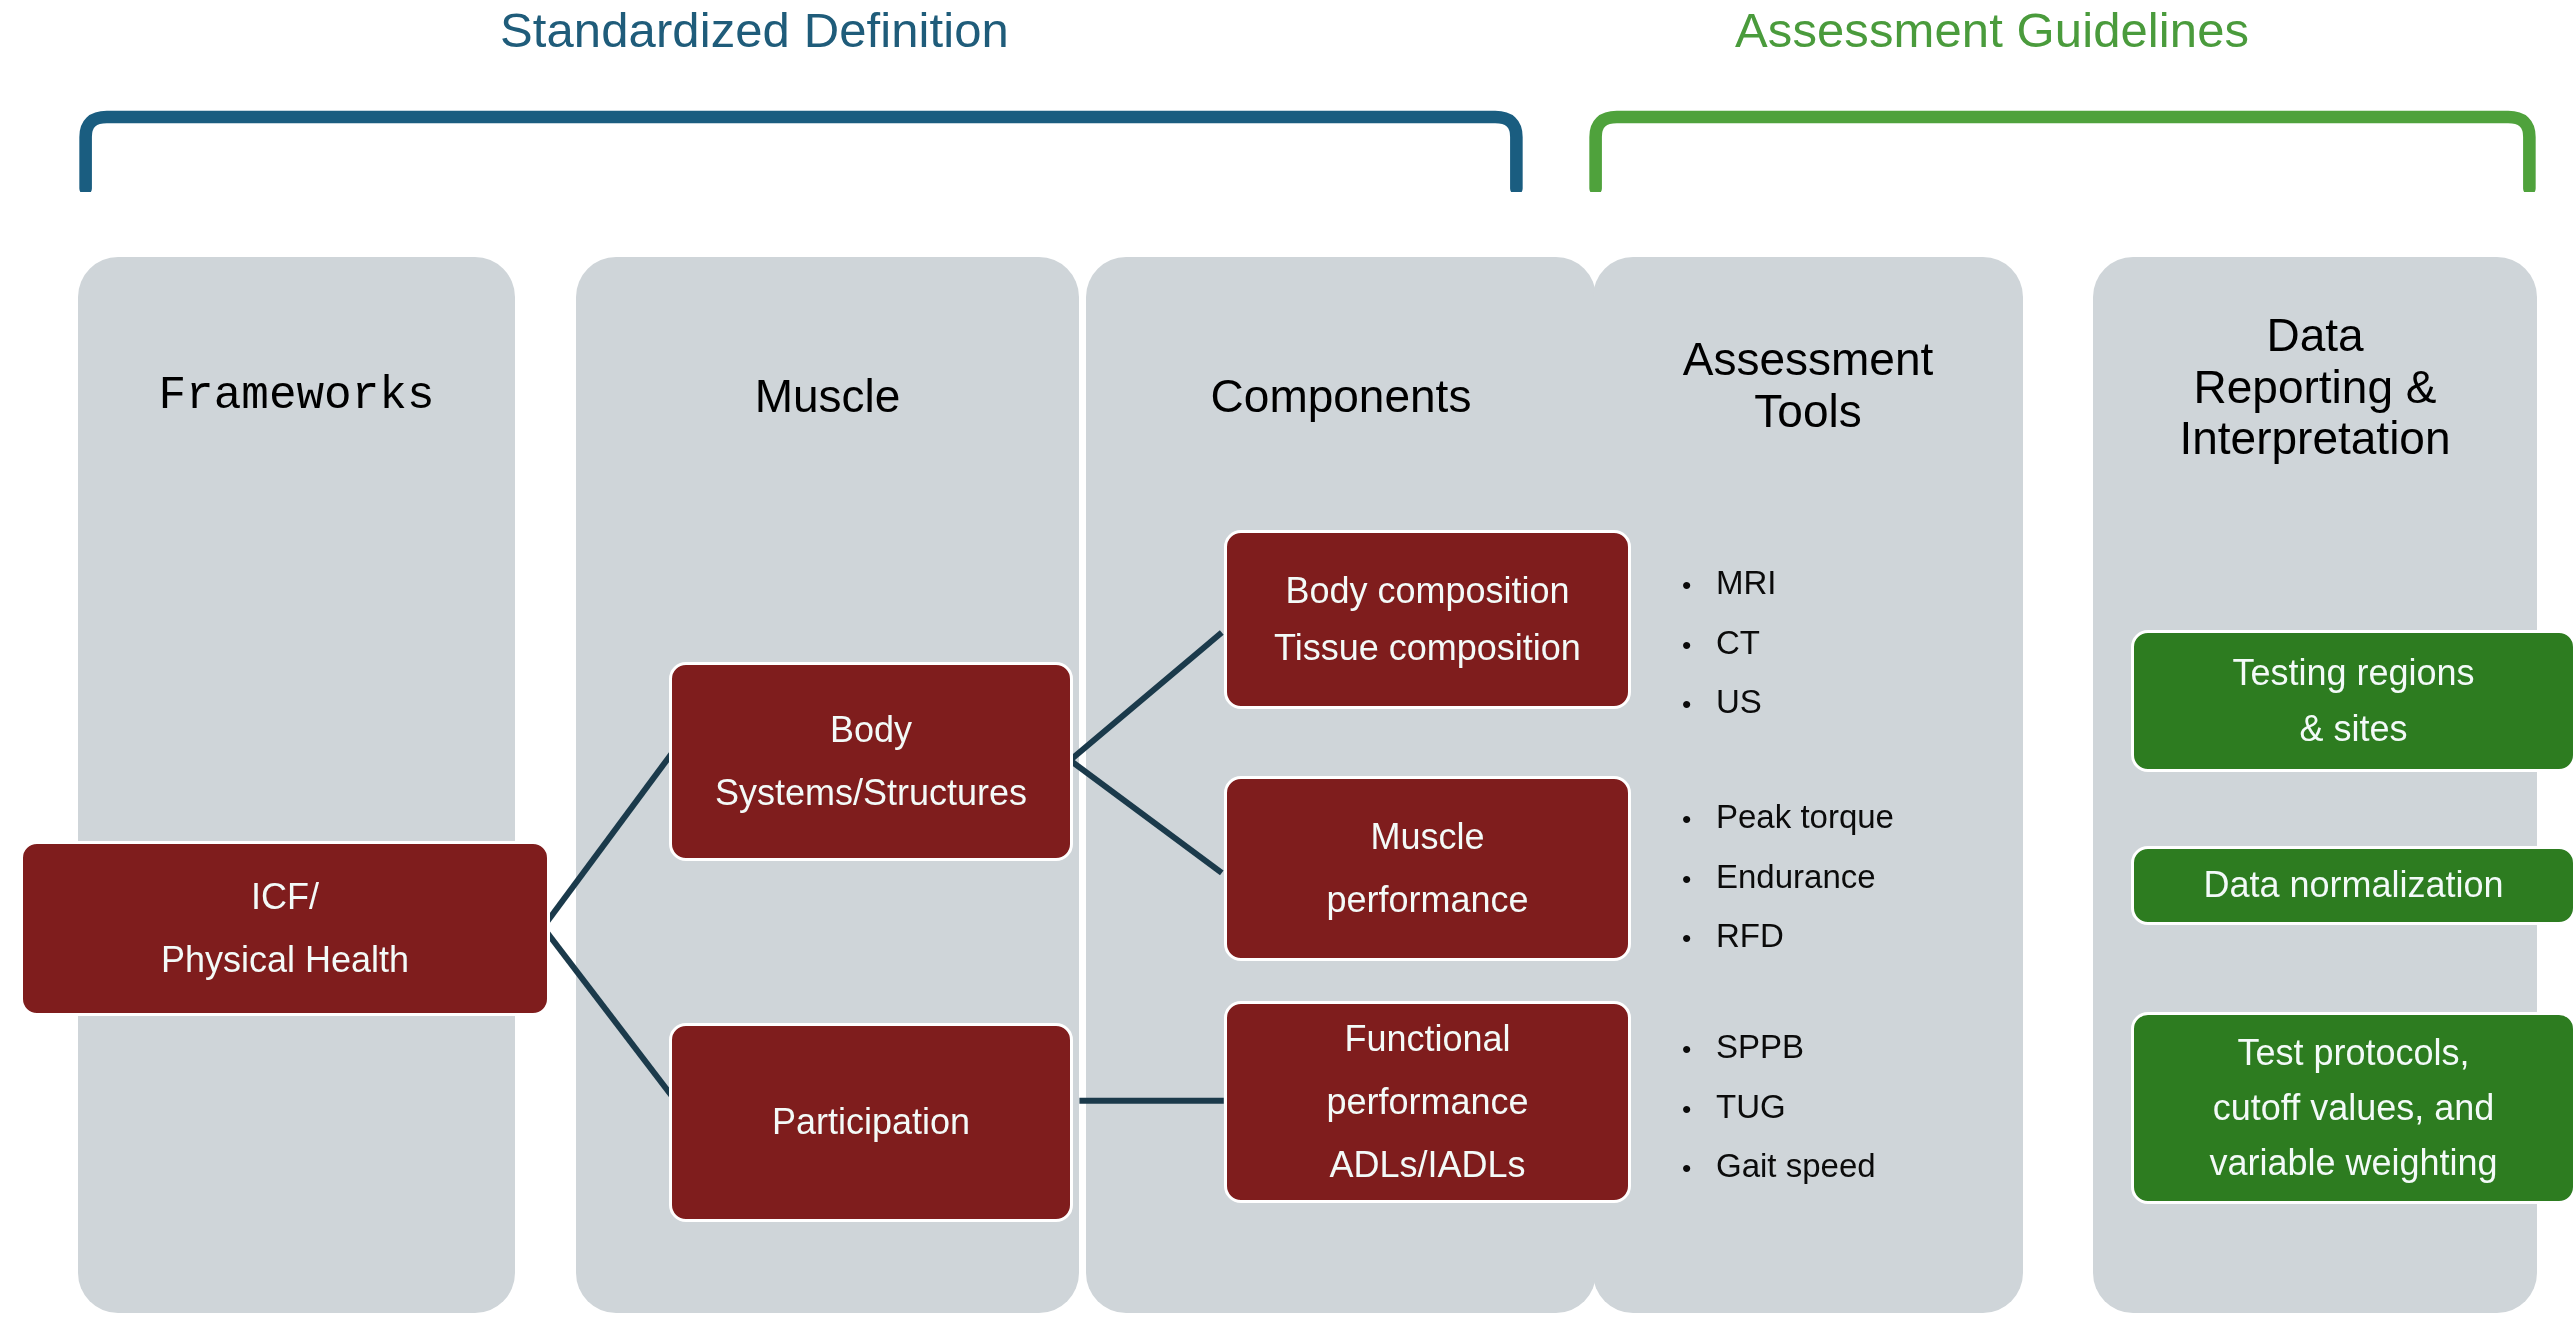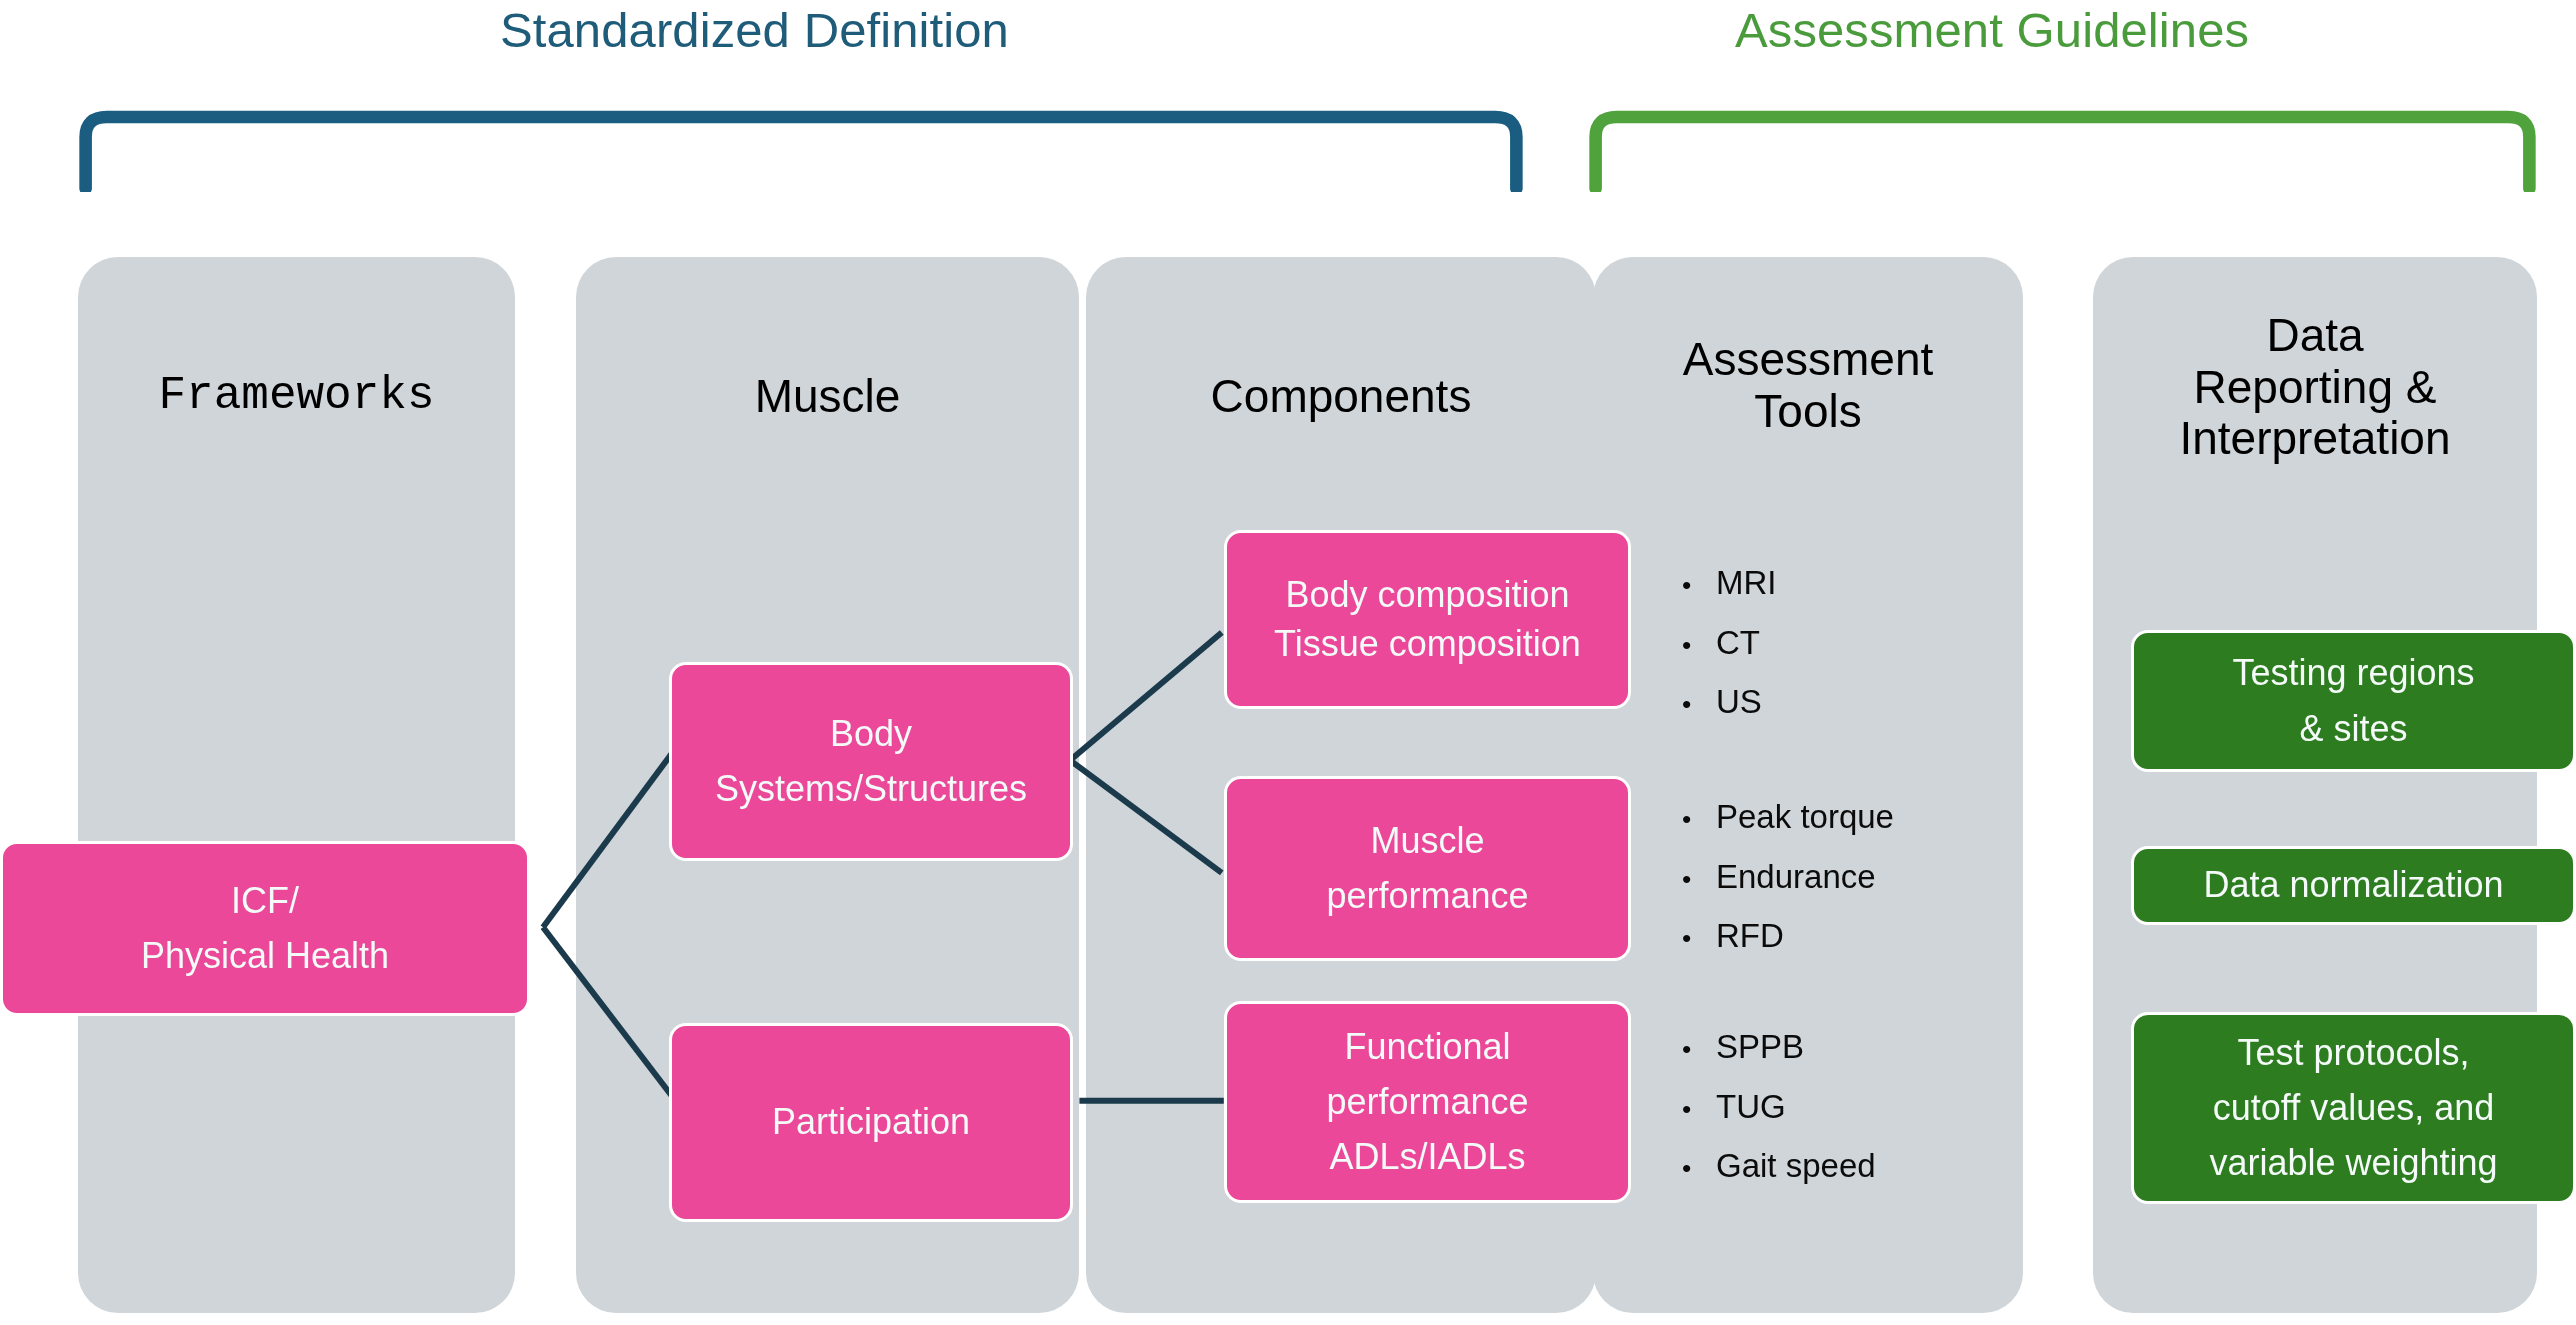--- a/index.html
+++ b/index.html
@@ -69,21 +69,21 @@
     display: flex;
     flex-direction: column;
     align-items: center;
     justify-content: center;
     text-align: center;
     color: #F3FAF8;
     border: 3.3px solid #FFFFFF;
     font-size: 36px;
     line-height: 1.28;
   }
-  .box.blue  { background: #ec4899; }
+  .box.blue  { background: #7f1d1d; gap: 8px; }
   .box.green { background: #2D7C20; }
   .box .ln { display: block; }
   .box .ln + .ln { margin-top: 9.3px; }
   .box.tight .ln + .ln { margin-top: 2.6px; }
 
   
   .bullets {
     position: absolute;
     color: #0B0B0B;
     font-size: 33px;
@@ -159,21 +159,21 @@
 
     <line x1="820" y1="1400" x2="1020" y2="1662" stroke="#1B3A4B" stroke-width="9"></line>
 
     <line x1="1616" y1="1148" x2="1845" y2="955" stroke="#1B3A4B" stroke-width="9"></line>
 
     <line x1="1616" y1="1148" x2="1845" y2="1318" stroke="#1B3A4B" stroke-width="9"></line>
 
     <line x1="1630" y1="1662" x2="1848" y2="1662" stroke="#1B3A4B" stroke-width="9"></line>
   </svg>
 
-  <div class="box blue" style="left:0; top:841px; width:530px; height:175px;">
+  <div class="box blue" style="left:20px; top:841px; width:530px; height:175px;">
     <span class="ln">ICF/</span>
     <span class="ln">Physical Health</span>
   </div>
 
   <div class="box blue" style="left:669px; top:662px; width:404px; height:199px;">
     <span class="ln">Body</span>
     <span class="ln">Systems/Structures</span>
   </div>
 
   <div class="box blue" style="left:669px; top:1001px; width:404px; height:199px;margin-top:22px;">

